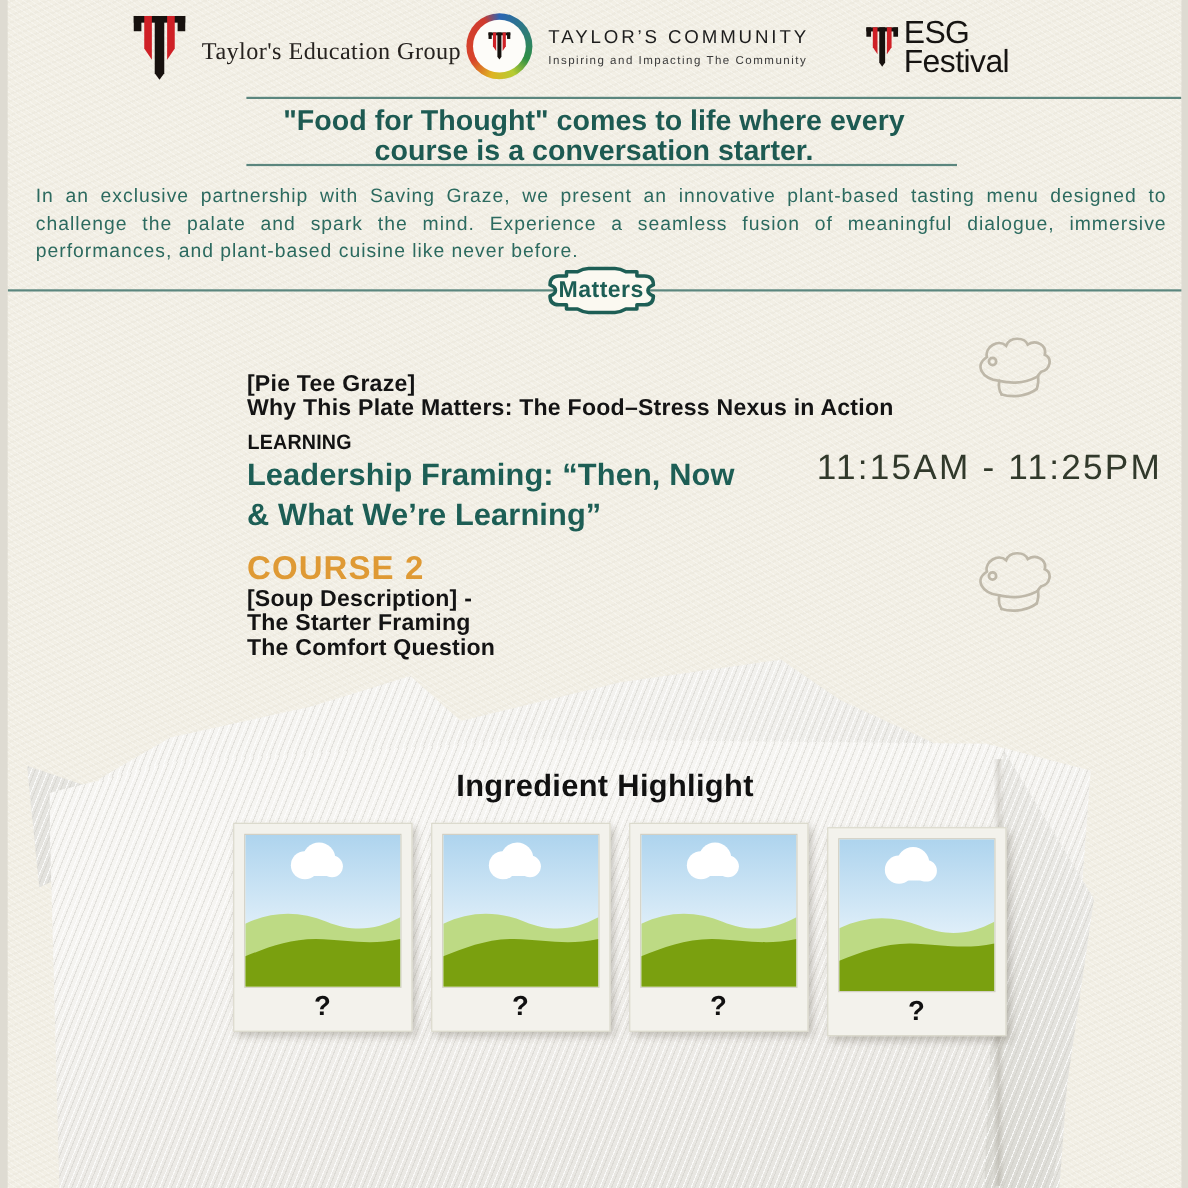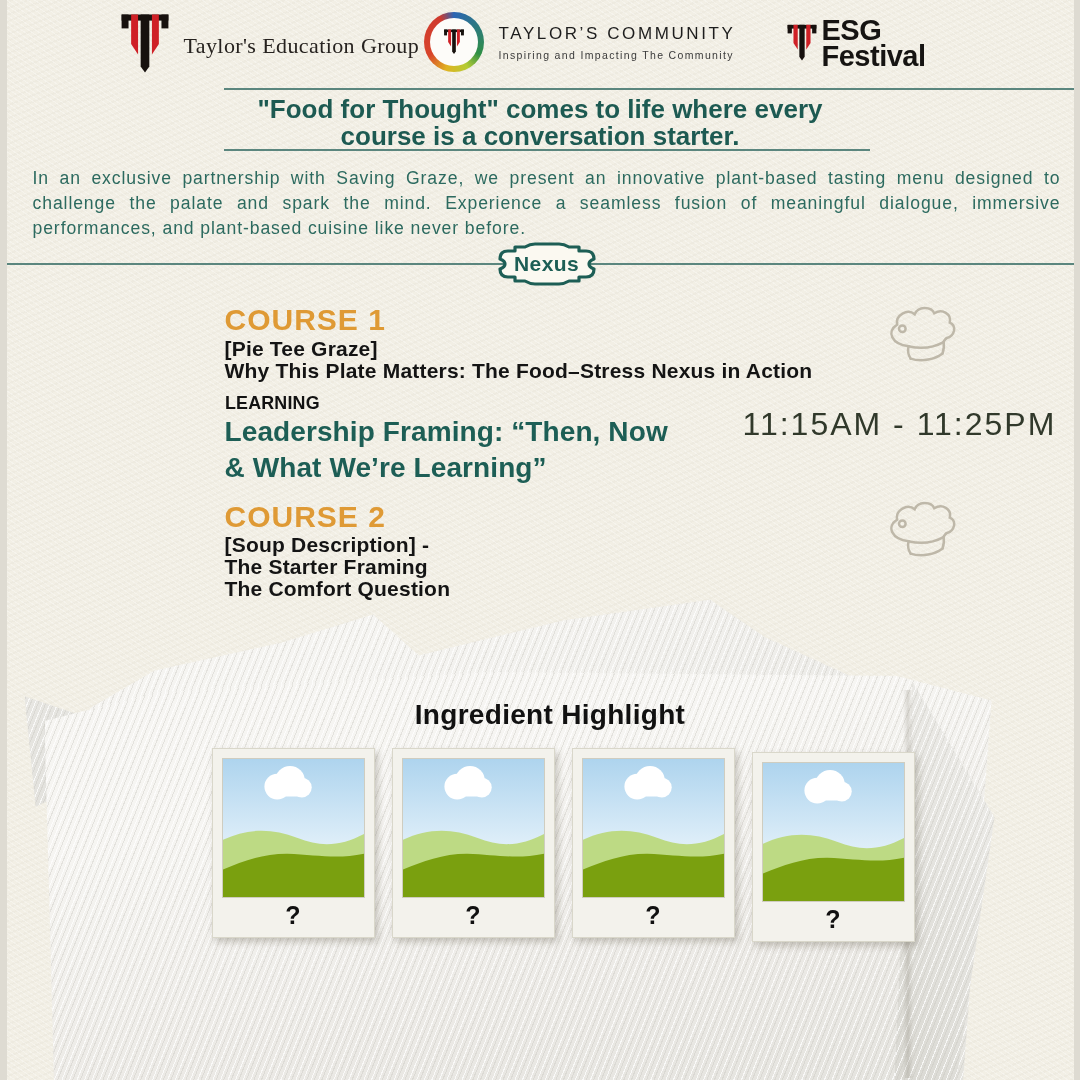--- a/index.html
+++ b/index.html
@@ -19,21 +19,21 @@
   .edu-group { left:112px; top:10px; gap:13px; }
   .edu-name { font-family:"Liberation Serif", serif; font-size:22px; color:#26221f; letter-spacing:.4px; }
   .community-group { left:417px; top:12px; gap:15px; }
   .ring { width:60px; height:60px; border-radius:50%;
     background:conic-gradient(from 0deg,#2b65b4,#2f8f46 115deg,#b5cc33 152deg,#e0b322 196deg,#d8442b 242deg,#cf3a2e 330deg,#2b65b4 360deg);
     display:flex; align-items:center; justify-content:center; }
   .ring-inner { width:48px; height:48px; border-radius:50%; background:#fdfcf9; display:flex; align-items:center; justify-content:center; }
   .community-title { font-size:17px; font-weight:400; letter-spacing:2.6px; color:#1d1d1d; }
   .community-tag { font-size:10.5px; letter-spacing:1.35px; color:#3a3a3a; margin-top:5px; }
   .esg-group { left:779px; top:16px; gap:4px; align-items:flex-start; }
-  .esg-text { font-size:29px; line-height:26px; font-weight:700; color:#161412; letter-spacing:-.5px; margin-top:1px; }
+  .esg-text { font-size:29px; line-height:26px; font-weight:400; color:#161412; letter-spacing:-.5px; margin-top:1px; }
 
   
   .rule { height:2px; background:#5b867e; }
   .headline { left:0; right:0; top:96px; text-align:center; color:#1d5a52;
     font-size:26px; line-height:27px; font-weight:800; }
   .paragraph { left:26px; width:1028px; top:166px; text-align:justify;
     color:#2c6a5f; font-size:17.6px; line-height:25px; letter-spacing:.9px; font-weight:400; }
 
   
   .badge { left:474px; top:241px; width:132px; height:46px; }
@@ -141,24 +141,23 @@
   </div>
   <div class="abs rule" style="left:217px; width:646px; top:149px;"></div>
 
   <div class="abs paragraph">In an exclusive partnership with Saving Graze, we present an innovative plant-based tasting menu designed to challenge the palate and spark the mind. Experience a seamless fusion of meaningful dialogue, immersive performances, and plant-based cuisine like never before.</div>
 
   <div class="abs rule" style="left:0; width:1080px; top:263px; height:1.5px;"></div>
   <div class="abs badge">
     <svg width="132" height="46" viewBox="0 0 132 44">
       <path d="M34,5 L44,5 Q49,2 54,2 L78,2 Q83,2 88,5 L98,5 L98,9 L105,9 Q113,9 113,17 Q108,19 108,22 Q108,25 113,27 Q113,35 105,35 L98,35 L98,39 L88,39 Q83,42 78,42 L54,42 Q49,42 44,39 L34,39 L34,35 L27,35 Q19,35 19,27 Q24,25 24,22 Q24,19 19,17 Q19,9 27,9 L34,9 Z" fill="#fbf9f1" stroke="#1d5e55" stroke-width="3.2" stroke-linejoin="round"></path>
     </svg>
-    <span class="badge-label">Nexus</span>
-  </div>
-
-  <div class="abs course-title" style="left:218px; top:303px;">COURSE 1</div>
+    <span class="badge-label">Matters</span>
+  </div>
+
   <div class="abs bold-line" style="left:218px; top:338px;">[Pie Tee Graze]</div>
   <div class="abs bold-line" style="left:218px; top:360px;">Why This Plate Matters: The Food–Stress Nexus in Action</div>
 
   <div class="abs learning-tag">LEARNING</div>
   <div class="abs topic">
     <div>Leadership Framing: “Then, Now</div>
     <div>&amp; What We’re Learning”</div>
   </div>
   <div class="abs time">11:15AM - 11:25PM</div>
 

